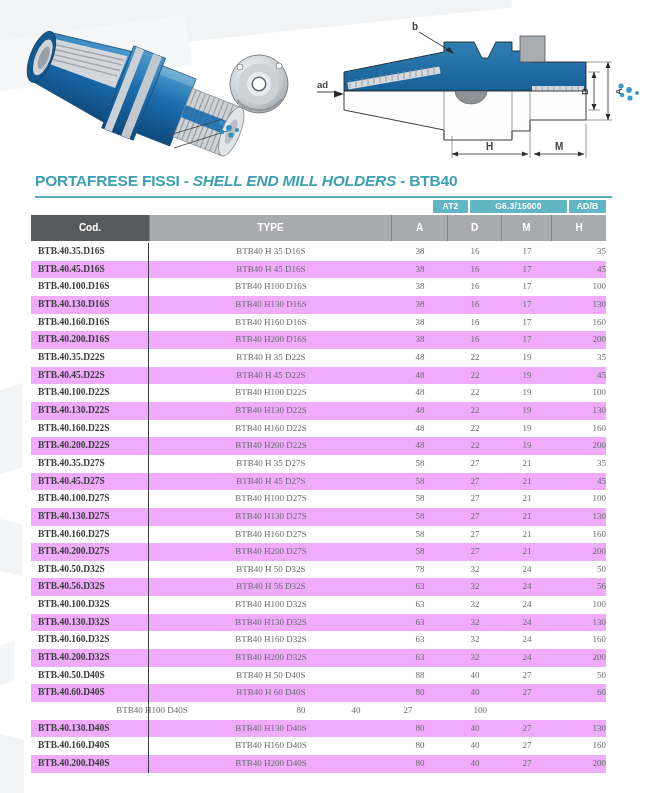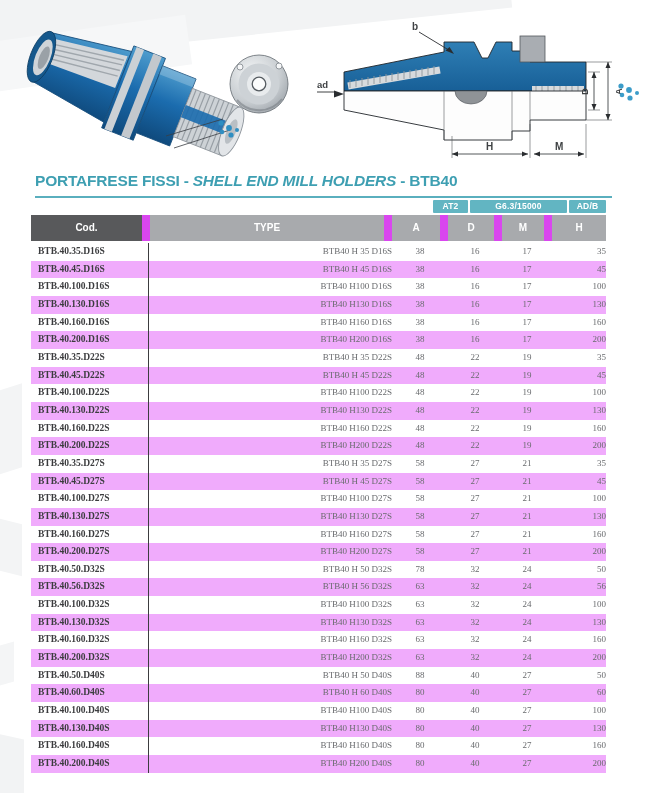--- a/index.html
+++ b/index.html
@@ -26,31 +26,31 @@
 
   .badge{position:absolute;top:200px;height:13px;line-height:13px;background:#62B5C2;color:#fff;
          font-size:8.5px;font-weight:bold;text-align:center;border-radius:1px;z-index:4;letter-spacing:0.2px;}
   .badge-at2{left:433px;width:35px;}
   .badge-g63{left:470px;width:97px;}
   .badge-adb{left:569px;width:37px;}
 
   
   .thead{position:absolute;left:31px;top:215px;width:575px;height:26px;display:flex;z-index:3;}
   .th{box-sizing:border-box;height:26px;line-height:26px;text-align:center;color:#fff;
-      font-size:10px;font-weight:bold;background:#A8AAAD;border-right:8px solid #d946ef;}
+      font-size:10px;font-weight:bold;background:#A8AAAD;border-right:1px solid #d946ef;}
   .th.cod{background:#58595B;width:119px;}
   .th.type{width:242px;}
   .th.a{width:56px;} .th.d{width:54px;} .th.m{width:50px;} .th.h{width:54px;border-right:none;}
 
   .tbody{position:absolute;left:31px;top:243px;width:575px;z-index:3;}
   .trow{display:flex;height:17.66px;line-height:17.66px;background:#fff;font-family:Liberation Serif, serif;}
   .trow.alt{background:#f0abfc;}
   .td{box-sizing:border-box;font-size:9px;color:#696B6E;text-align:center;overflow:hidden;white-space:nowrap;}
   .td.cod{width:119px;text-align:left;padding-left:7px;font-weight:bold;color:#3B3C3E;font-size:9.5px;}
-  .td.type{width:242px;text-align:right;} .td.a{width:56px;} .td.d{width:54px;} .td.m{width:50px;} .td.h{width:54px;text-align:right;}
+  .td.type{width:242px;} .td.a{width:56px;} .td.d{width:54px;} .td.m{width:50px;} .td.h{width:54px;text-align:right;}
 
   .col-divider{position:absolute;left:148px;top:243px;width:1px;height:530px;background:#3C3D3F;z-index:5;}
 
   svg text{font-family:"Liberation Sans","DejaVu Sans",sans-serif;}
 </style>
 </head>
 <body>
 
 <div class="page">
 
@@ -398,21 +398,20 @@
     </div>
       <div class="trow alt">
       <div class="td cod">BTB.40.60.D40S</div>
       <div class="td type">BTB40 H 60 D40S</div>
       <div class="td a">80</div>
       <div class="td d">40</div>
       <div class="td m">27</div>
       <div class="td h">60</div>
     </div>
       <div class="trow">
-      <div class="td cod">BTB.40.100.D40S</div>
       <div class="td type">BTB40 H100 D40S</div>
       <div class="td a">80</div>
       <div class="td d">40</div>
       <div class="td m">27</div>
       <div class="td h">100</div>
     </div>
       <div class="trow alt">
       <div class="td cod">BTB.40.130.D40S</div>
       <div class="td type">BTB40 H130 D40S</div>
       <div class="td a">80</div>

